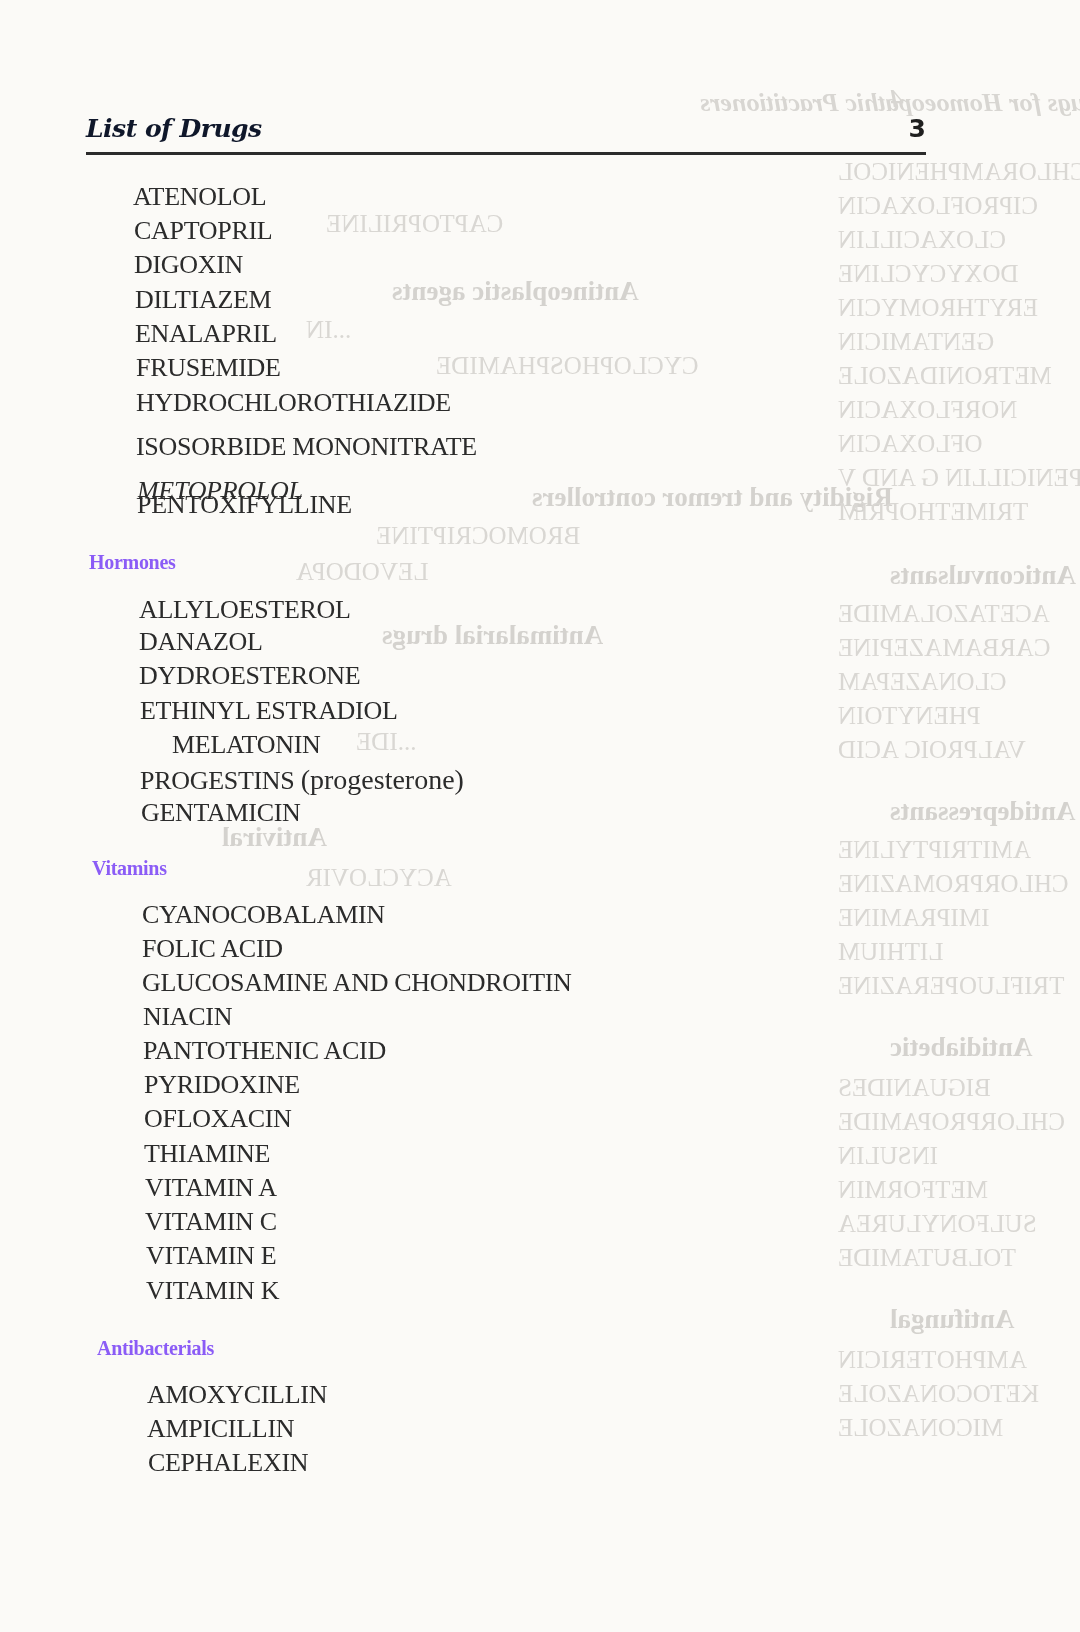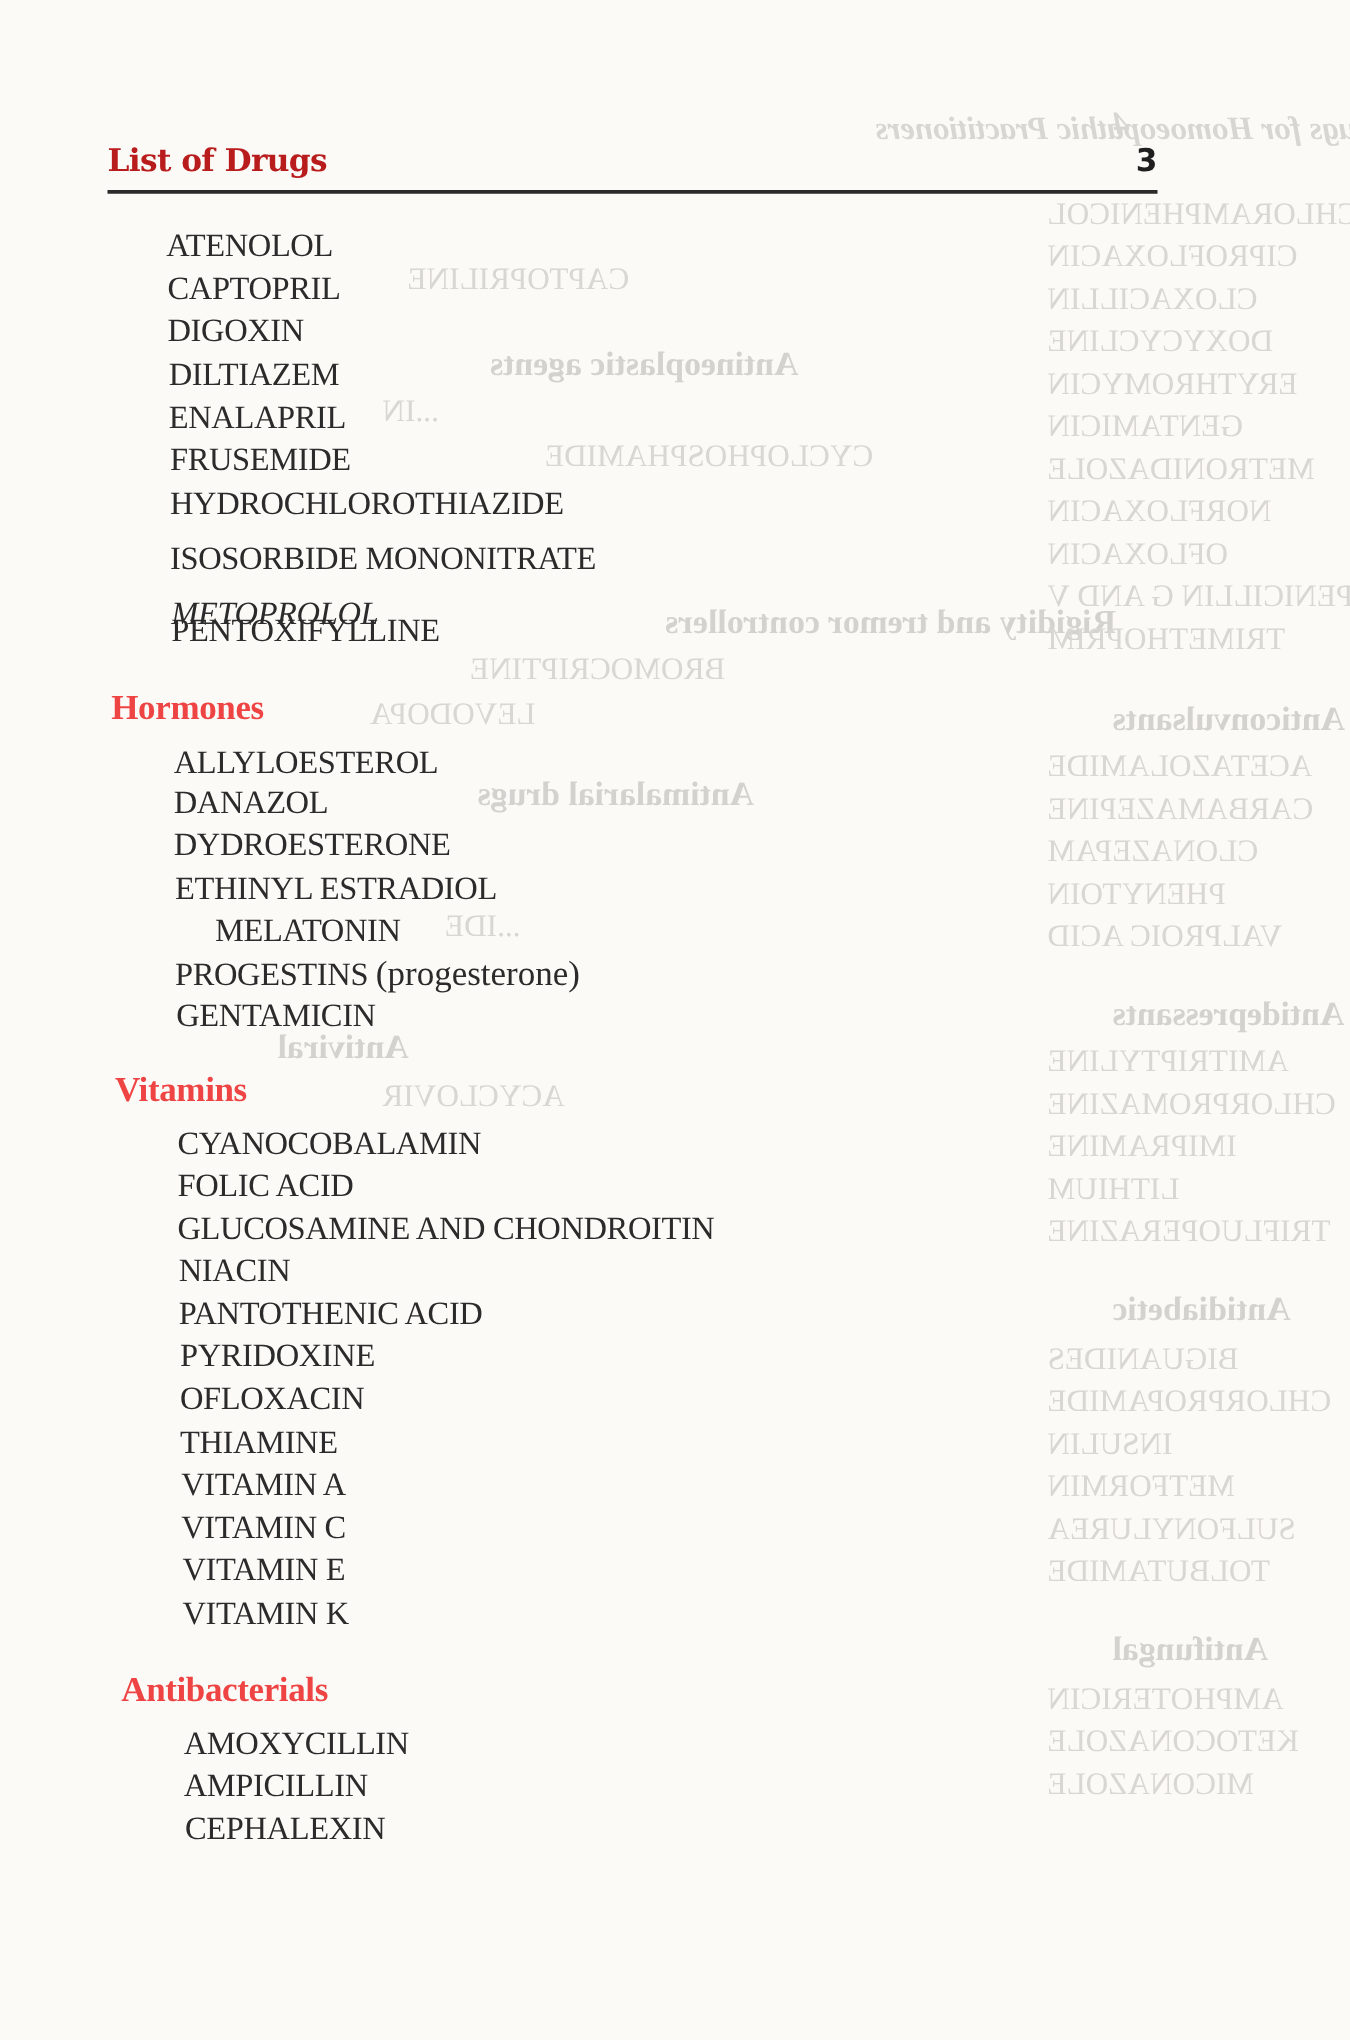--- a/index.html
+++ b/index.html
@@ -23,36 +23,36 @@
   .ghost.heading { font-weight: bold; font-size: 27px; color: #d4d2ce; }
   .ghost.title { font-weight: bold; font-style: italic; font-size: 26px; color: #d8d6d2; }
 
   
   .running-head {
     position: absolute; left: 86px; top: 112px; width: 840px; height: 44px;
   }
   .running-head .title {
     position: absolute; left: 0; top: 2px;
     font-family: "DejaVu Serif", "Liberation Serif", serif;
-    font-weight: bold; font-size: 25px;
-    color: #b91c1c; letter-spacing: -0.5px;
+    font-weight: bold; font-style: italic; font-size: 25px;
+    color: #0f172a; letter-spacing: -0.5px;
   }
   .running-head .folio {
     position: absolute; right: 0; top: 2px;
     font-family: "DejaVu Sans", "Liberation Sans", sans-serif;
     font-weight: bold; font-size: 25px; color: #1f1f1f;
   }
   .running-head .rule {
     position: absolute; left: 0; right: 0; top: 40px; height: 3px;
     background: #2b2b2b;
   }
 
   
   .line { position: absolute; white-space: nowrap; font-size: 26px; letter-spacing: -0.3px; color: #2b2b2b; }
-  .section-heading { position: absolute; white-space: nowrap; font-size: 28px; font-weight: bold; color: #ef4444; letter-spacing: -0.3px; }
+  .section-heading { position: absolute; white-space: nowrap; font-size: 20px; font-weight: bold; color: #8b5cf6; letter-spacing: -0.3px; }
   .note { font-size: 28px; letter-spacing: 0; }
 </style>
 </head>
 <body>
 
 <div id="page">
 
   <div class="ghost-layer">
     <div class="ghost title" style="left:80px; top:88px; width:620px;">Allopathic Drugs for Homoeopathic Practitioners</div>
     <div class="ghost title" style="left:860px; top:84px; width:30px;">4</div>

